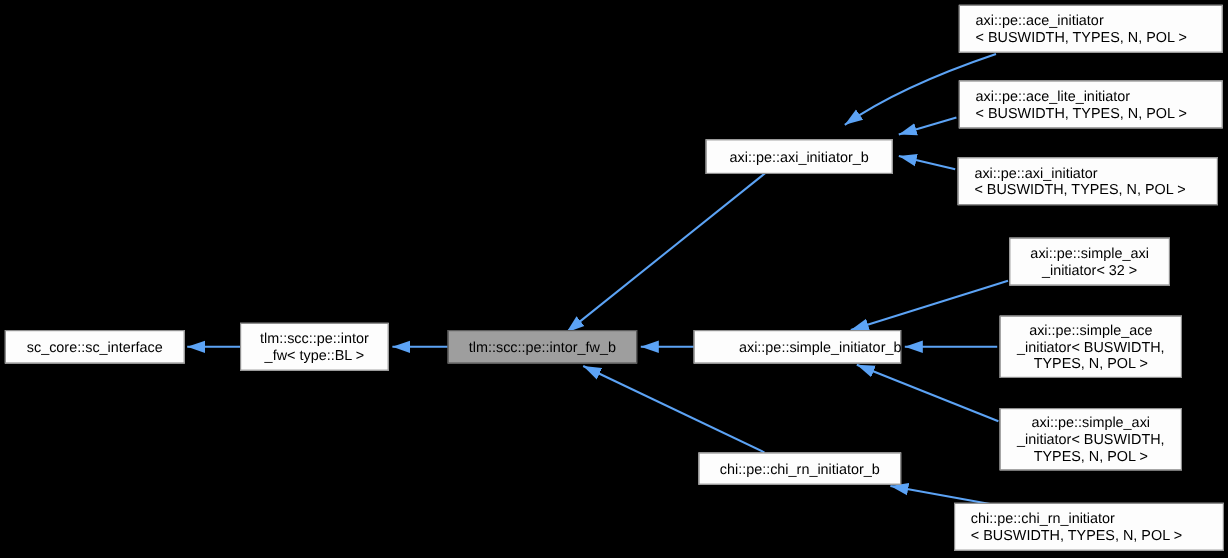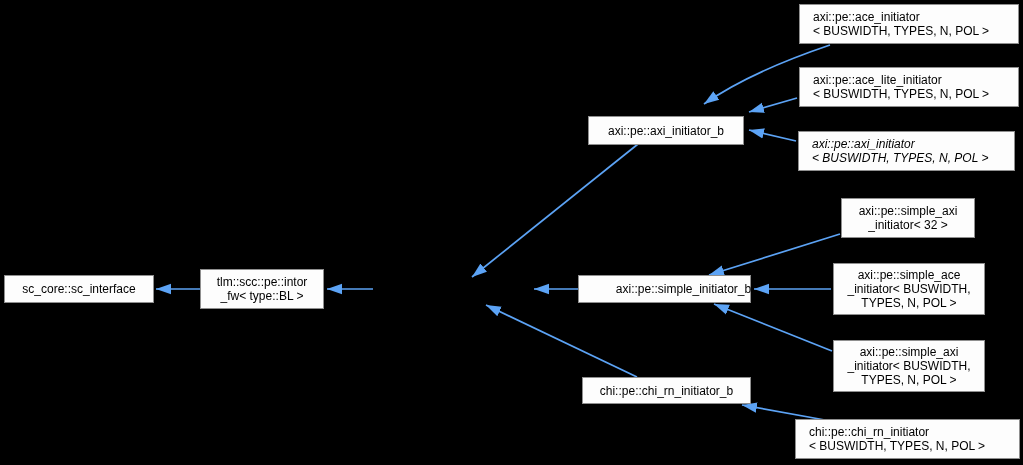--- a/index.html
+++ b/index.html
@@ -46,21 +46,21 @@
   }
   
   #n-sc-interface        { left:   4px; top: 275px; width: 150px; height: 28px; }
   #n-intor-fw            { left: 200px; top: 269px; width: 124px; height: 40px; }
   #n-intor-fw-b          { left: 373px; top: 275px; width: 158px; height: 28px; }
   #n-axi-initiator-b     { left: 588px; top: 116px; width: 156px; height: 29px; }
   #n-simple-initiator-b  { left: 578px; top: 275px; width: 173px; height: 28px; padding-left: 38px; }
   #n-chi-rn-initiator-b  { left: 582px; top: 377px; width: 169px; height: 27px; }
   #n-ace-initiator       { left: 799px; top:   4px; width: 220px; height: 40px; }
   #n-ace-lite-initiator  { left: 799px; top:  67px; width: 220px; height: 40px; }
-  #n-axi-initiator       { left: 798px; top: 131px; width: 217px; height: 40px; font-style: italic; }
+  #n-axi-initiator       { left: 798px; top: 131px; width: 217px; height: 40px; }
   #n-simple-axi-init-32  { left: 841px; top: 198px; width: 134px; height: 40px; }
   #n-simple-ace-init     { left: 833px; top: 263px; width: 152px; height: 52px; }
   #n-simple-axi-init     { left: 833px; top: 340px; width: 152px; height: 52px; }
   #n-chi-rn-initiator    { left: 795px; top: 419px; width: 225px; height: 40px; }
 </style>
 </head>
 <body>
 
 <div class="canvas">
 
@@ -86,20 +86,23 @@
 
   <div class="node" id="n-sc-interface">
     <span class="lbl">sc_core::sc_interface</span>
   </div>
 
   <div class="node" id="n-intor-fw">
     <span class="lbl">tlm::scc::pe::intor
 _fw&lt; type::BL &gt;</span>
   </div>
 
+  <div class="node selected" id="n-intor-fw-b">
+    <span class="lbl">tlm::scc::pe::intor_fw_b</span>
+  </div>
 
   <div class="node" id="n-axi-initiator-b">
     <span class="lbl">axi::pe::axi_initiator_b</span>
   </div>
 
   <div class="node" id="n-simple-initiator-b">
     <span class="lbl">axi::pe::simple_initiator_b</span>
   </div>
 
   <div class="node" id="n-chi-rn-initiator-b">

